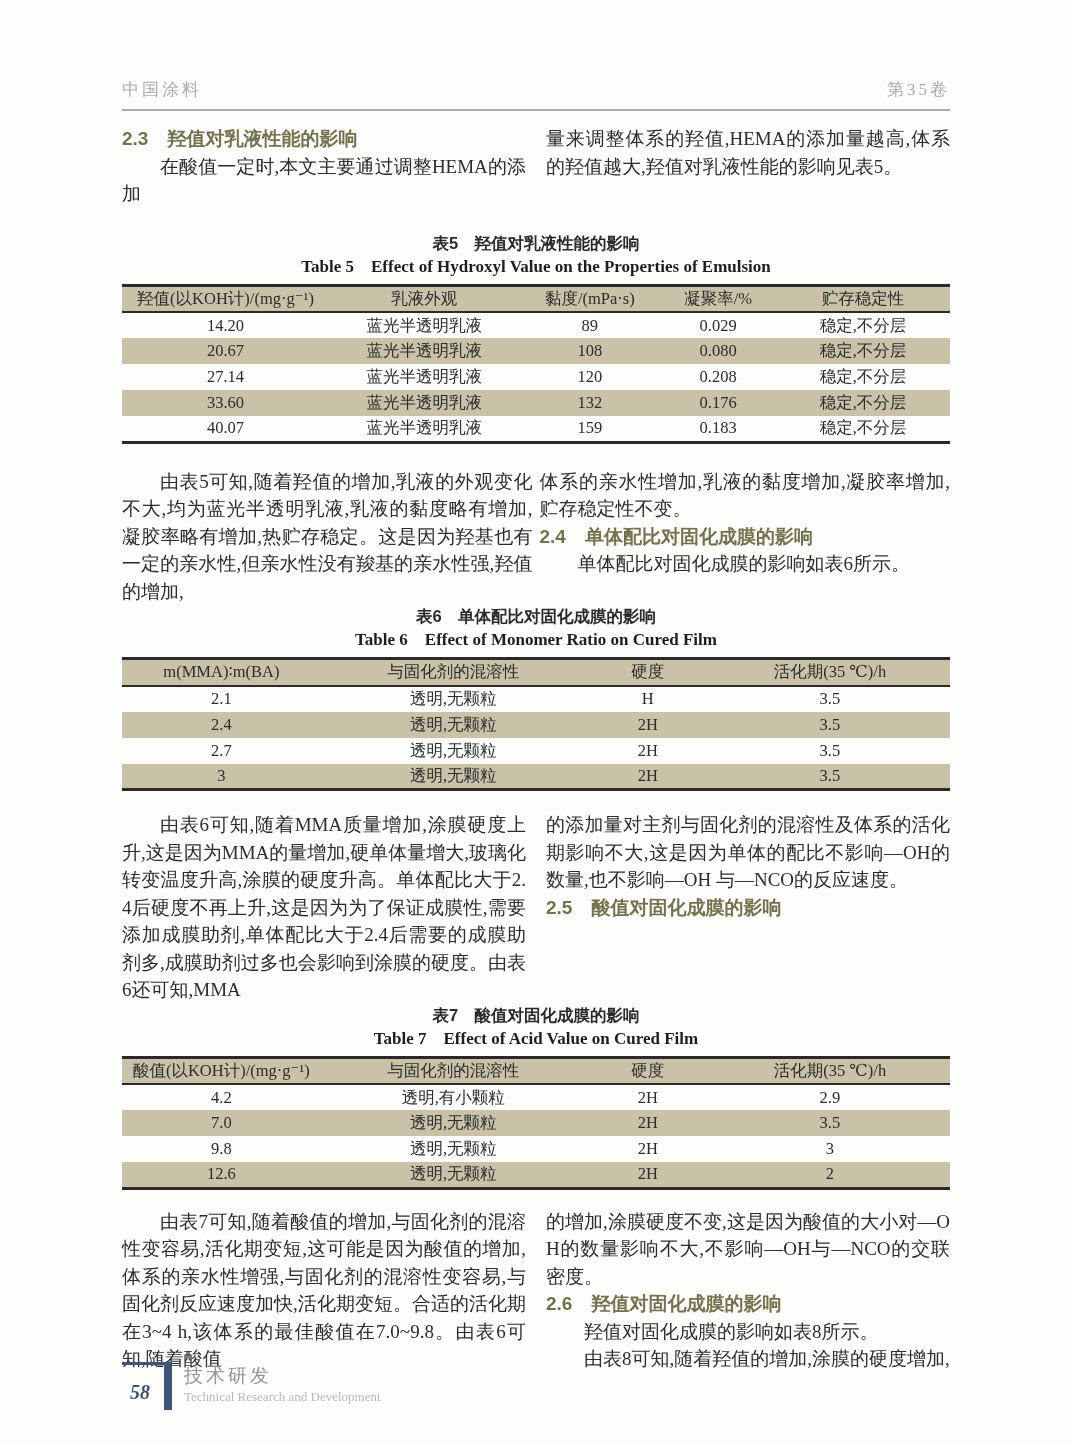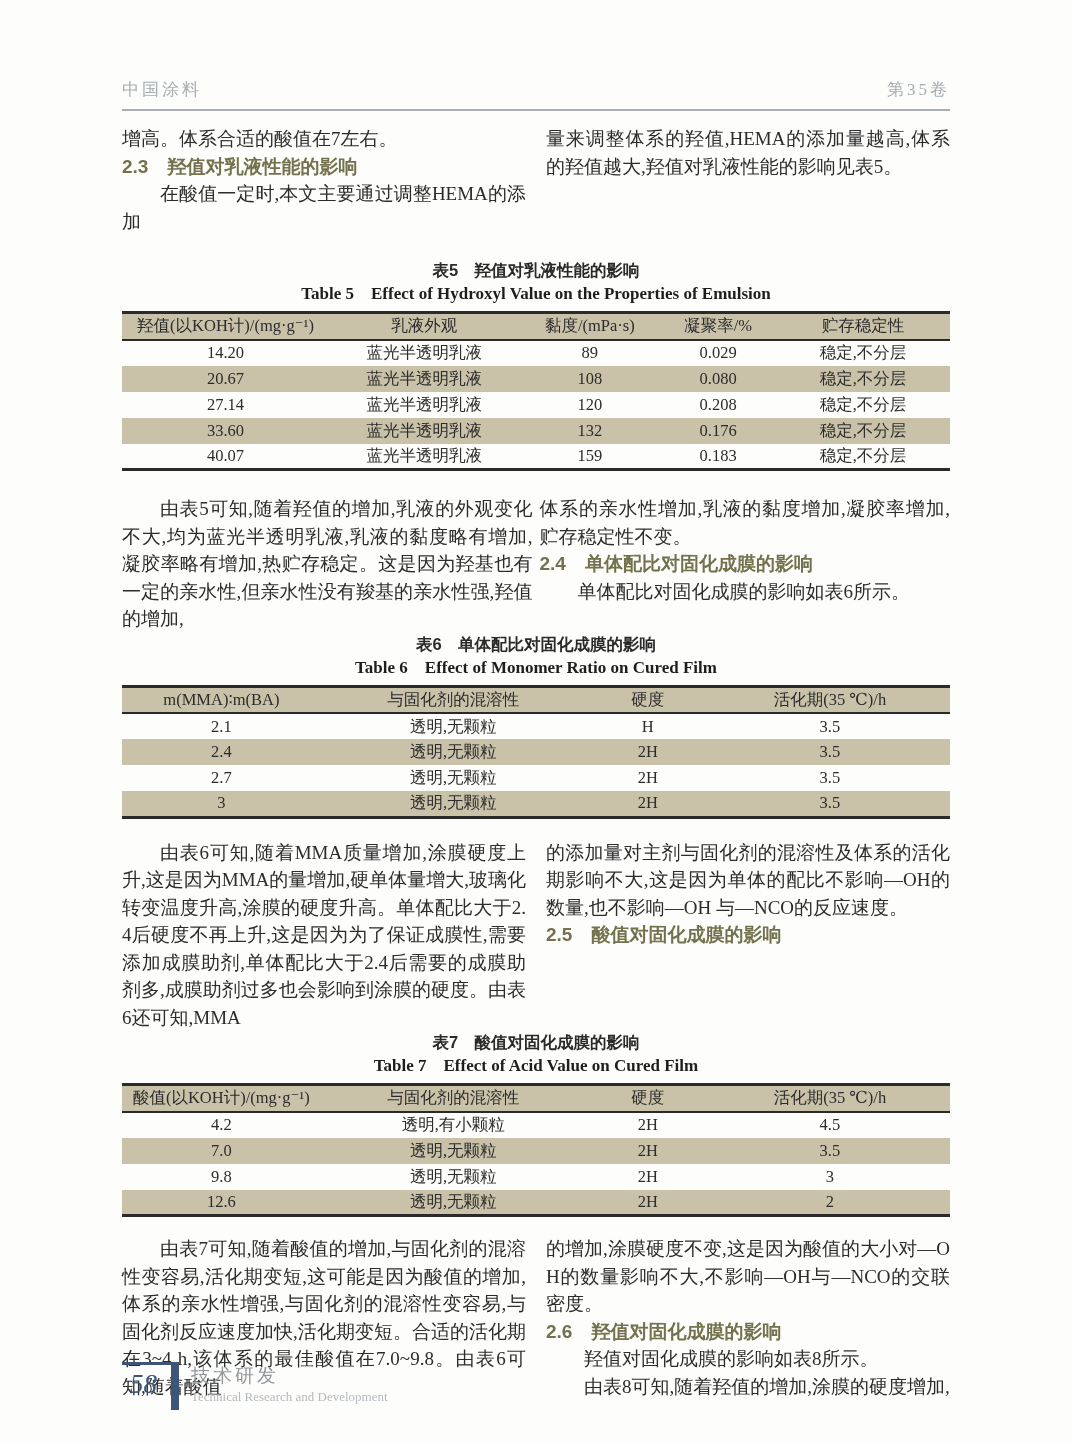--- a/index.html
+++ b/index.html
@@ -52,23 +52,23 @@
   table.data th {
     background:#c9c2a9; font-weight:normal; height:27px;
     border-bottom:2px solid #2a2a2a; text-align:center; padding:0 8px;
   }
   table.data td { height:26px; text-align:center; padding:0 2px; }
   table.data tbody tr:nth-child(even) td { background:#c9c2a9; }
   
   .footer { position:absolute; left:122px; bottom:34px; display:flex; align-items:flex-start; }
   .pagenum-group { display:flex; align-items:flex-start; }
   .num-cell {
-    border-top:3px solid #3d5677; padding:4px 14px 0 8px;
+    border-top:3px solid #3d5677; padding:12px 14px 0 8px;
     font-family:"Liberation Serif","DejaVu Serif",serif;
-    font-style:italic; font-weight:normal; font-size:27px; color:#3d5677; line-height:30px;
+    font-style:italic; font-weight:bold; font-size:20px; color:#3d5677; line-height:30px;
   }
   .num-bar { width:8px; height:48px; background:#3d5677; }
   .footer-text { margin-left:12px; padding-top:2px; }
   .footer-zh {
     font-family:"Liberation Sans","DejaVu Sans",sans-serif;
     font-size:19px; color:#8f979b; letter-spacing:3px; line-height:24px;
   }
   .footer-en { font-size:13px; color:#b5babd; line-height:18px; }
 </style>
 </head>
@@ -76,21 +76,20 @@
 
 <div class="page">
 
   <header class="runhead">
     <span>中国涂料</span>
     <span>第35卷</span>
   </header>
 
   <div class="twocol s-a">
     <div class="col">
-      <p class="para">增高。体系合适的酸值在7左右。</p>
       <h3 class="sec-heading">2.3　羟值对乳液性能的影响</h3>
       <p class="para indent">在酸值一定时,本文主要通过调整HEMA的添加</p>
     </div>
     <div class="col">
       <p class="para">量来调整体系的羟值,HEMA的添加量越高,体系的羟值越大,羟值对乳液性能的影响见表5。</p>
     </div>
   </div>
 
   <figure class="table-block">
     <div class="tcap-zh">表5　羟值对乳液性能的影响</div>
@@ -236,21 +235,21 @@
           <th>与固化剂的混溶性</th>
           <th>硬度</th>
           <th>活化期(35 ℃)/h</th>
         </tr>
       </thead>
       <tbody>
         <tr>
           <td>4.2</td>
           <td>透明,有小颗粒</td>
           <td>2H</td>
-          <td>4.5</td>
+          <td>2.9</td>
         </tr>
         <tr>
           <td>7.0</td>
           <td>透明,无颗粒</td>
           <td>2H</td>
           <td>3.5</td>
         </tr>
         <tr>
           <td>9.8</td>
           <td>透明,无颗粒</td>

